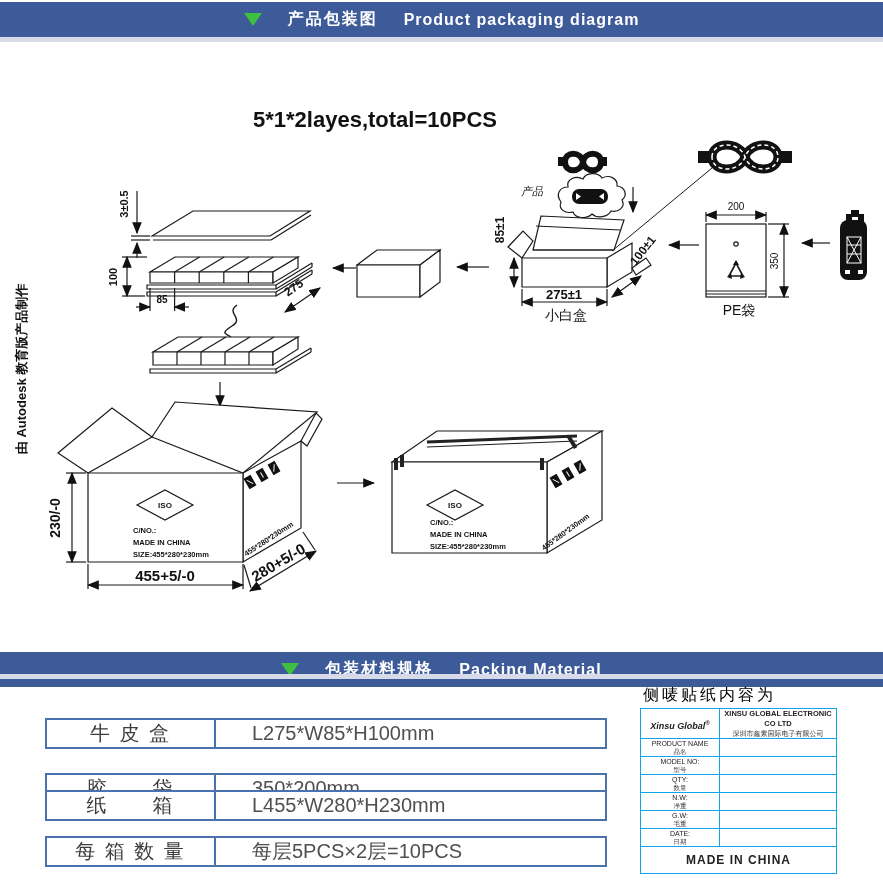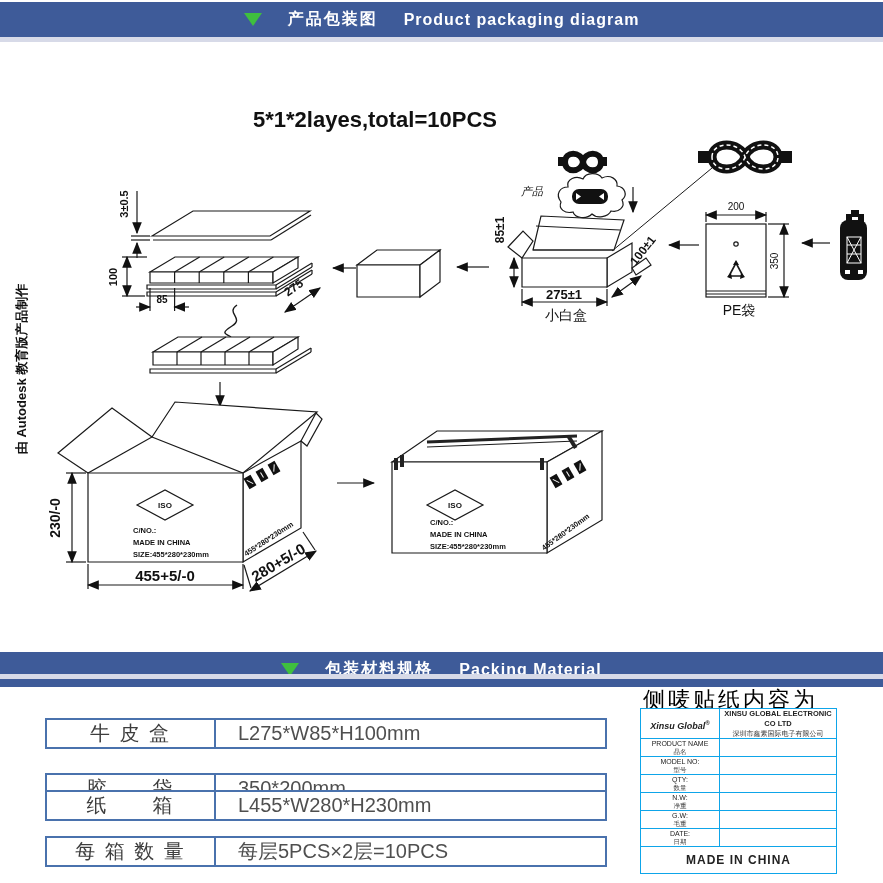--- a/index.html
+++ b/index.html
@@ -11,23 +11,23 @@
        border-right:9px solid transparent;border-top:13px solid #3fbf3f;}
   .bar .zh{color:#fff;font-weight:bold;font-size:16px;letter-spacing:2px;}
   .bar .en{color:#fff;font-weight:bold;font-size:16px;letter-spacing:1px;}
   .strip{position:absolute;left:0;width:883px;height:5px;}
   svg text{fill:#111;}
   .mat-row{position:absolute;left:45px;width:562px;height:31px;
        border:2px solid #4a72ad;box-sizing:border-box;display:flex;background:#fff;}
   .mat-name{width:167px;border-right:2px solid #4a72ad;display:flex;
        align-items:center;justify-content:center;font-size:20px;color:#3d3d3d;
        letter-spacing:2px;white-space:pre;}
-  .mat-value{flex:1;display:flex;align-items:center;padding-left:22px;
+  .mat-value{flex:1;display:flex;align-items:center;padding-left:36px;
        font-size:20px;color:#4f4f4f;}
-  .side-heading{position:absolute;left:643px;top:685px;font-size:22px;
+  .side-heading{position:absolute;left:643px;top:685px;font-size:16px;
        color:#000;letter-spacing:3px;font-family:"Liberation Serif","DejaVu Serif",serif;}
   table.lbl{position:absolute;left:640px;top:708px;width:197px;
        border-collapse:collapse;background:#fff;}
   table.lbl td{border:1px solid #0ea5e9;padding:0 2px;vertical-align:middle;}
   table.lbl .c1{width:74px;text-align:center;}
   .logo{font-style:italic;font-weight:bold;font-size:9px;color:#222;white-space:nowrap;}
   .logo sup{font-size:6px;}
   .co-en{font-size:7.5px;font-weight:bold;text-align:center;line-height:10px;}
   .co-zh{font-size:7px;text-align:center;line-height:9px;color:#333;}
   .row-en{font-size:7px;line-height:9px;text-align:center;color:#222;}

